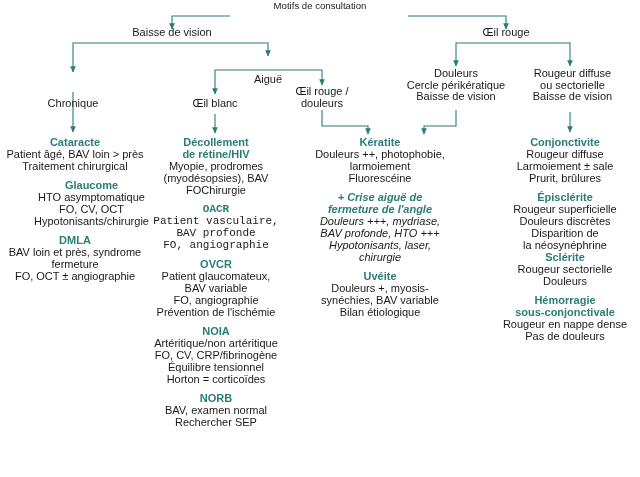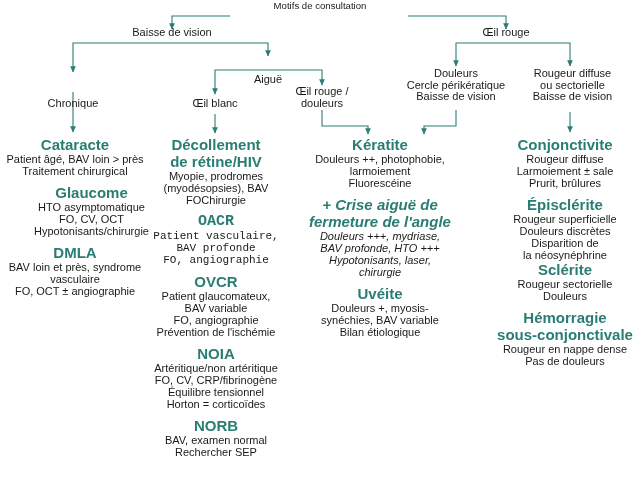--- a/index.html
+++ b/index.html
@@ -9,21 +9,21 @@
     font-family:"Liberation Sans", sans-serif;
     color:#111111;
     position:relative;
     overflow:hidden;
   }
   #diagram{position:absolute;left:0;top:0;width:640px;height:477px;}
   svg.arrows{position:absolute;left:0;top:0;width:640px;height:477px;pointer-events:none;}
   .node{position:absolute;text-align:center;line-height:11.5px;}
   .node .ln{white-space:nowrap;}
   .t10{font-size:11px;}
-  .t10b{font-size:15px;font-weight:bold;}
+  .t10b{font-size:11px;font-weight:bold;}
   .teal{color:#2a7d74;}
   .root{font-size:9.6px;}
   .blk{color:#1a1a1a;}
   .col{position:absolute;text-align:center;}
 </style>
 </head>
 <body>
 
 <div id="diagram">
 
@@ -100,21 +100,21 @@
       </div>
       <div class="entry" style="margin-bottom: 7px; padding-left: 33px;">
         <div class="hd t10b teal ln">Glaucome</div>
         <div class="ln t10 blk">HTO asymptomatique</div>
         <div class="ln t10 blk">FO, CV, OCT</div>
         <div class="ln t10 blk">Hypotonisants/chirurgie</div>
       </div>
       <div class="entry" style="margin-bottom: 7px;">
         <div class="hd t10b teal ln">DMLA</div>
         <div class="ln t10 blk">BAV loin et près, syndrome</div>
-        <div class="ln t10 blk">vasculaire</div>
+        <div class="ln t10 blk">fermeture</div>
         <div class="ln t10 blk">FO, OCT ± angiographie</div>
       </div>
     </div>
   <div class="col" id="col1" style="left:146px;top:136px;width:140px;">
       <div class="entry" style="margin-bottom: 7px;">
         <div class="hd t10b teal ln">Décollement</div>
         <div class="hd t10b teal ln">de rétine/HIV</div>
         <div class="ln t10 blk">Myopie, prodromes</div>
         <div class="ln t10 blk">(myodésopsies), BAV</div>
         <div class="ln t10 blk">FOChirurgie</div>

